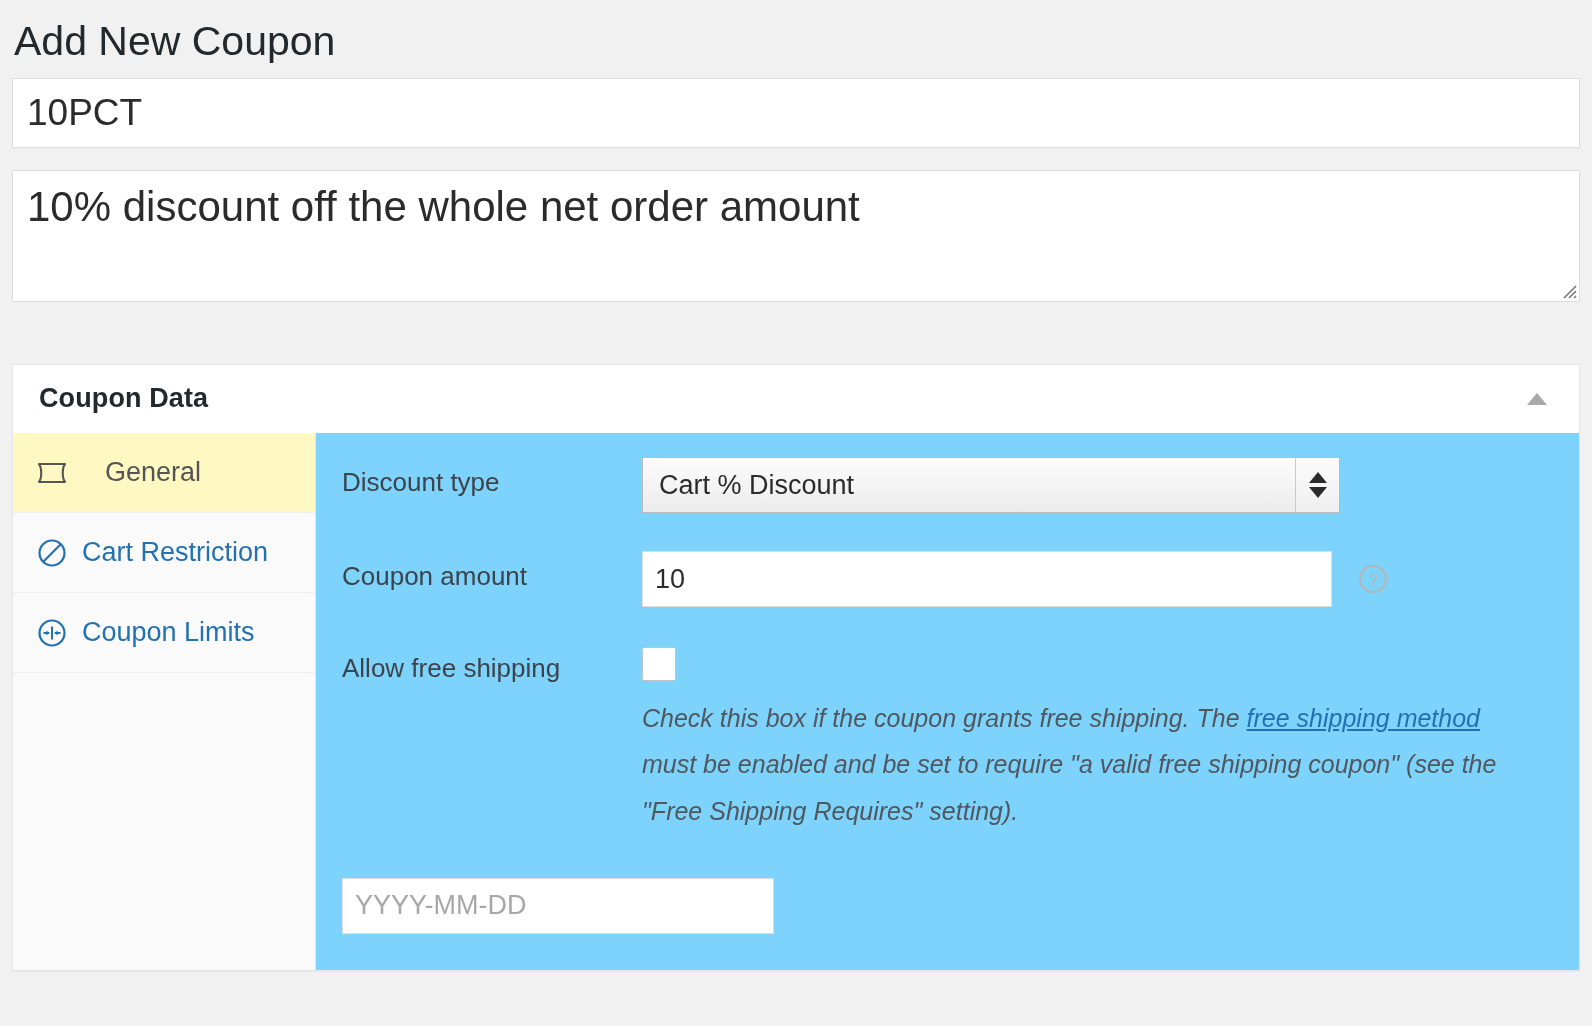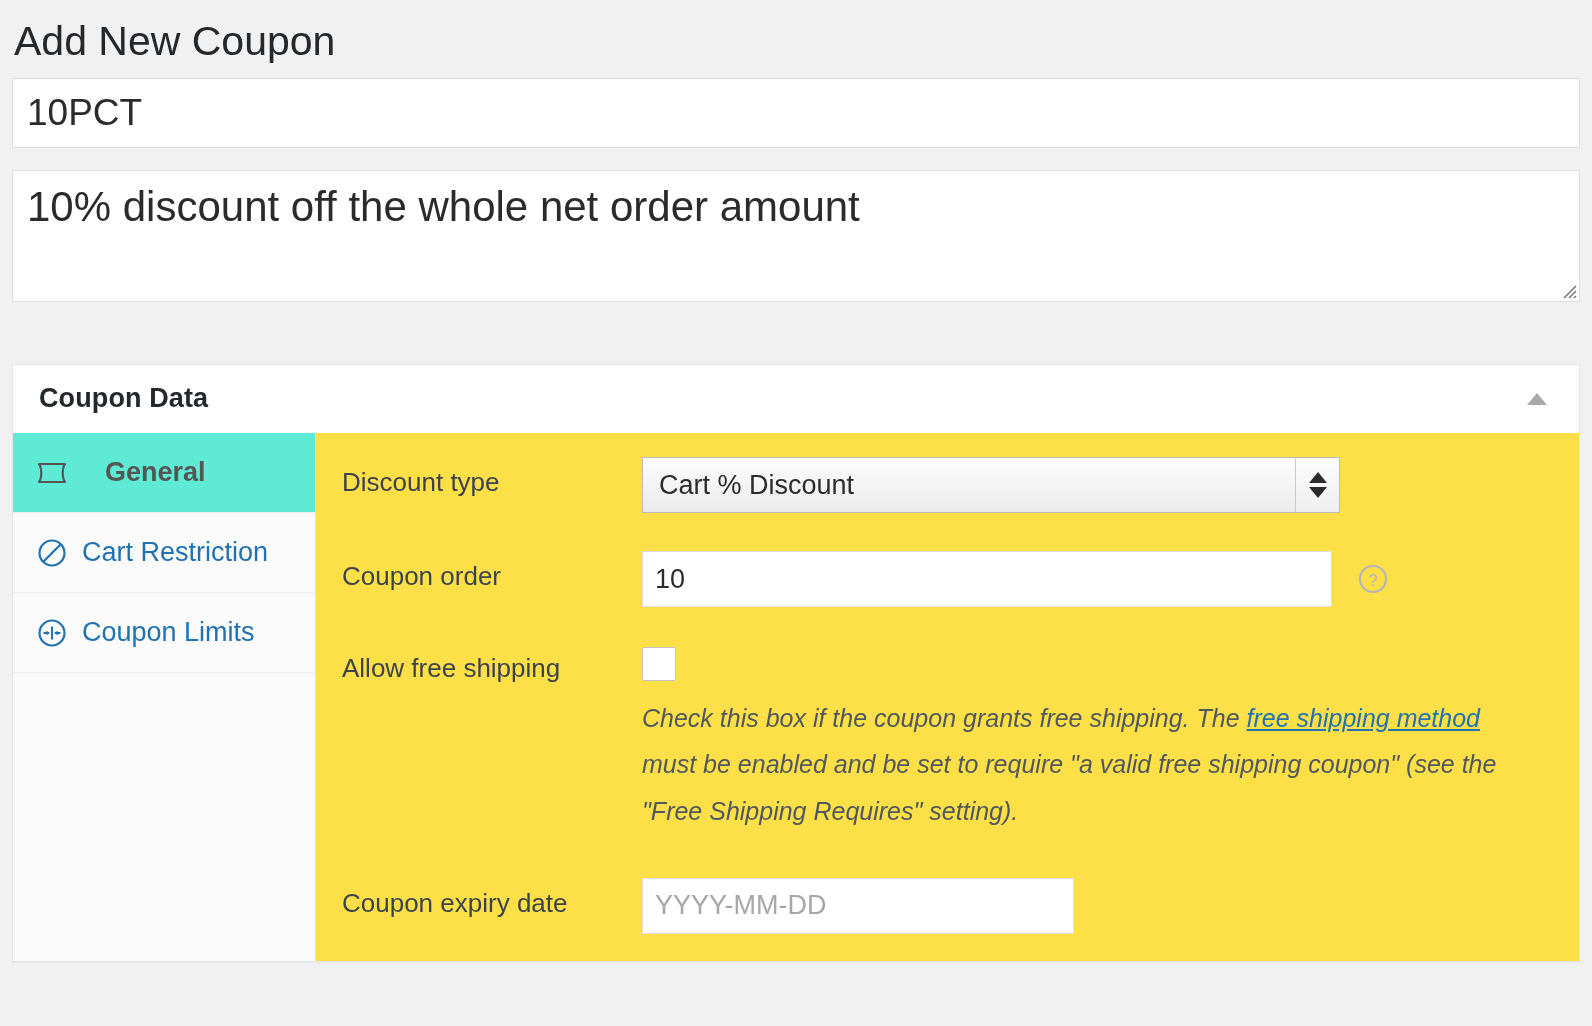--- a/index.html
+++ b/index.html
@@ -146,32 +146,32 @@
   }
   .coupon-tab .tab-icon {
     width: 30px;
     height: 30px;
     flex: 0 0 30px;
     display: flex;
     align-items: center;
     justify-content: center;
   }
   .coupon-tab.active {
-    background: #5eead4;
+    background: #fef9c3;
     color: #555;
-    font-weight: 700;
+    font-weight: 400;
     gap: 38px;
   }
   .coupon-tab.active .tab-label { color: #555; }
 
   
   .panel-content {
     flex: 1 1 auto;
-    background: #fde047;
-    padding: 24px 30px 27px 26px;
+    background: #7dd3fc;
+    padding: 24px 30px 36px 26px;
   }
   .form-row {
     display: flex;
     align-items: flex-start;
   }
   .form-label {
     width: 300px;
     flex: 0 0 300px;
     font-size: 26px;
     color: #3c434a;
@@ -359,21 +359,21 @@
               </select>
               <span class="select-spinner">
                 <span class="spin-up"></span>
                 <span class="spin-down"></span>
               </span>
             </div>
           </div>
         </div>
 
         <div class="form-row row-coupon-amount">
-          <div class="form-label">Coupon order</div>
+          <div class="form-label">Coupon amount</div>
           <div class="form-control">
             <div class="amount-line">
               <input class="wc-text-input" type="text" value="10" style="">
               <span class="help-tip">
                 <svg width="34" height="34" viewBox="0 0 34 34" aria-hidden="true">
                   <circle cx="17" cy="17" r="13" fill="none" stroke="#b5b5b5" stroke-width="2.2"></circle>
                   <text x="17" y="24" text-anchor="middle" font-family="Liberation Sans, sans-serif" font-size="17" fill="#b5b5b5">?</text>
                 </svg>
               </span>
             </div>
@@ -382,21 +382,20 @@
 
         <div class="form-row row-free-shipping">
           <div class="form-label">Allow free shipping</div>
           <div class="form-control">
             <input class="wc-checkbox" type="checkbox" style="">
             <p class="field-description"><span>Check this box if the coupon grants free shipping. The </span><a href="#">free shipping method</a><span> must be enabled and be set to require "a valid free shipping coupon" (see the "Free Shipping Requires" setting).</span></p>
           </div>
         </div>
 
         <div class="form-row row-expiry">
-          <div class="form-label">Coupon expiry date</div>
           <div class="form-control">
             <input class="wc-text-input expiry-input" type="text" placeholder="YYYY-MM-DD" style="">
           </div>
         </div>
 
       </div>
     </div>
   </div>
 </div>
 

